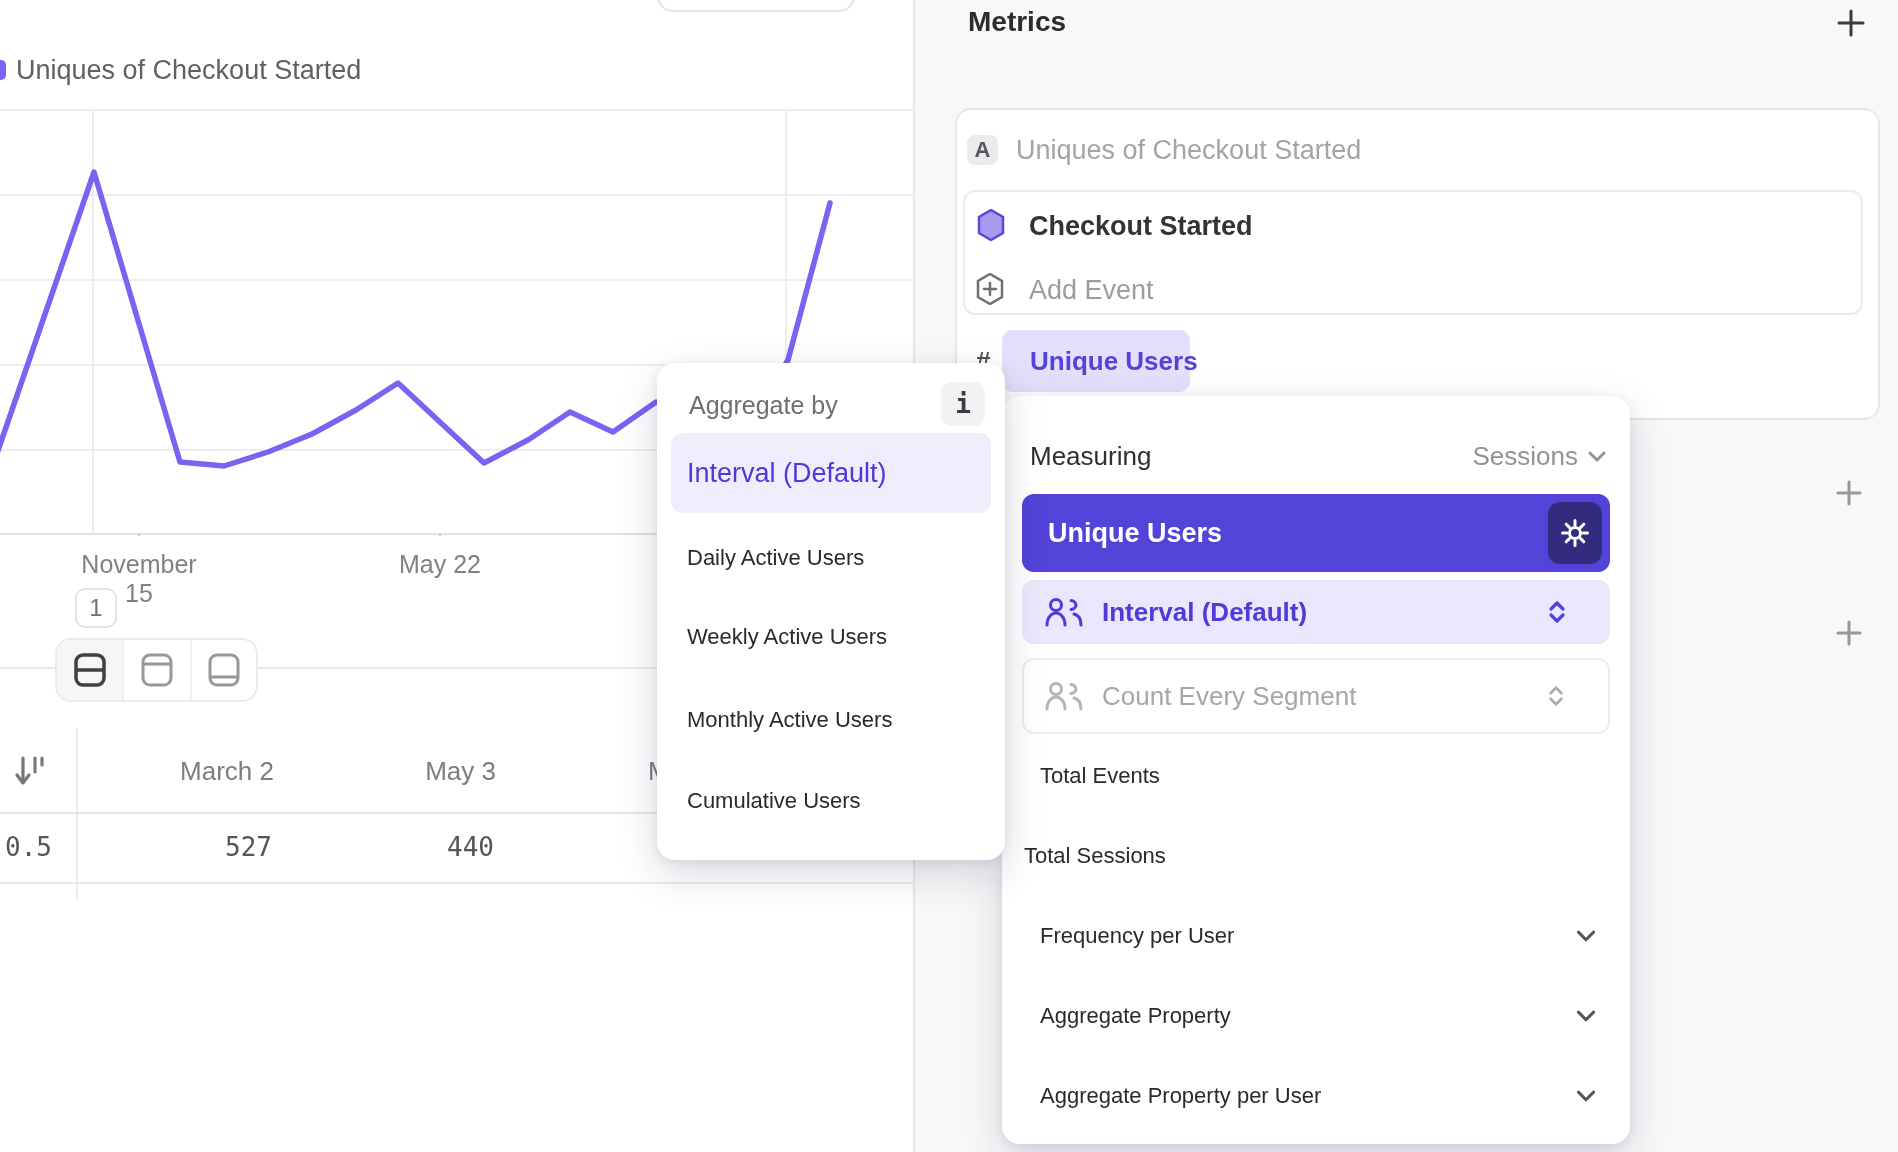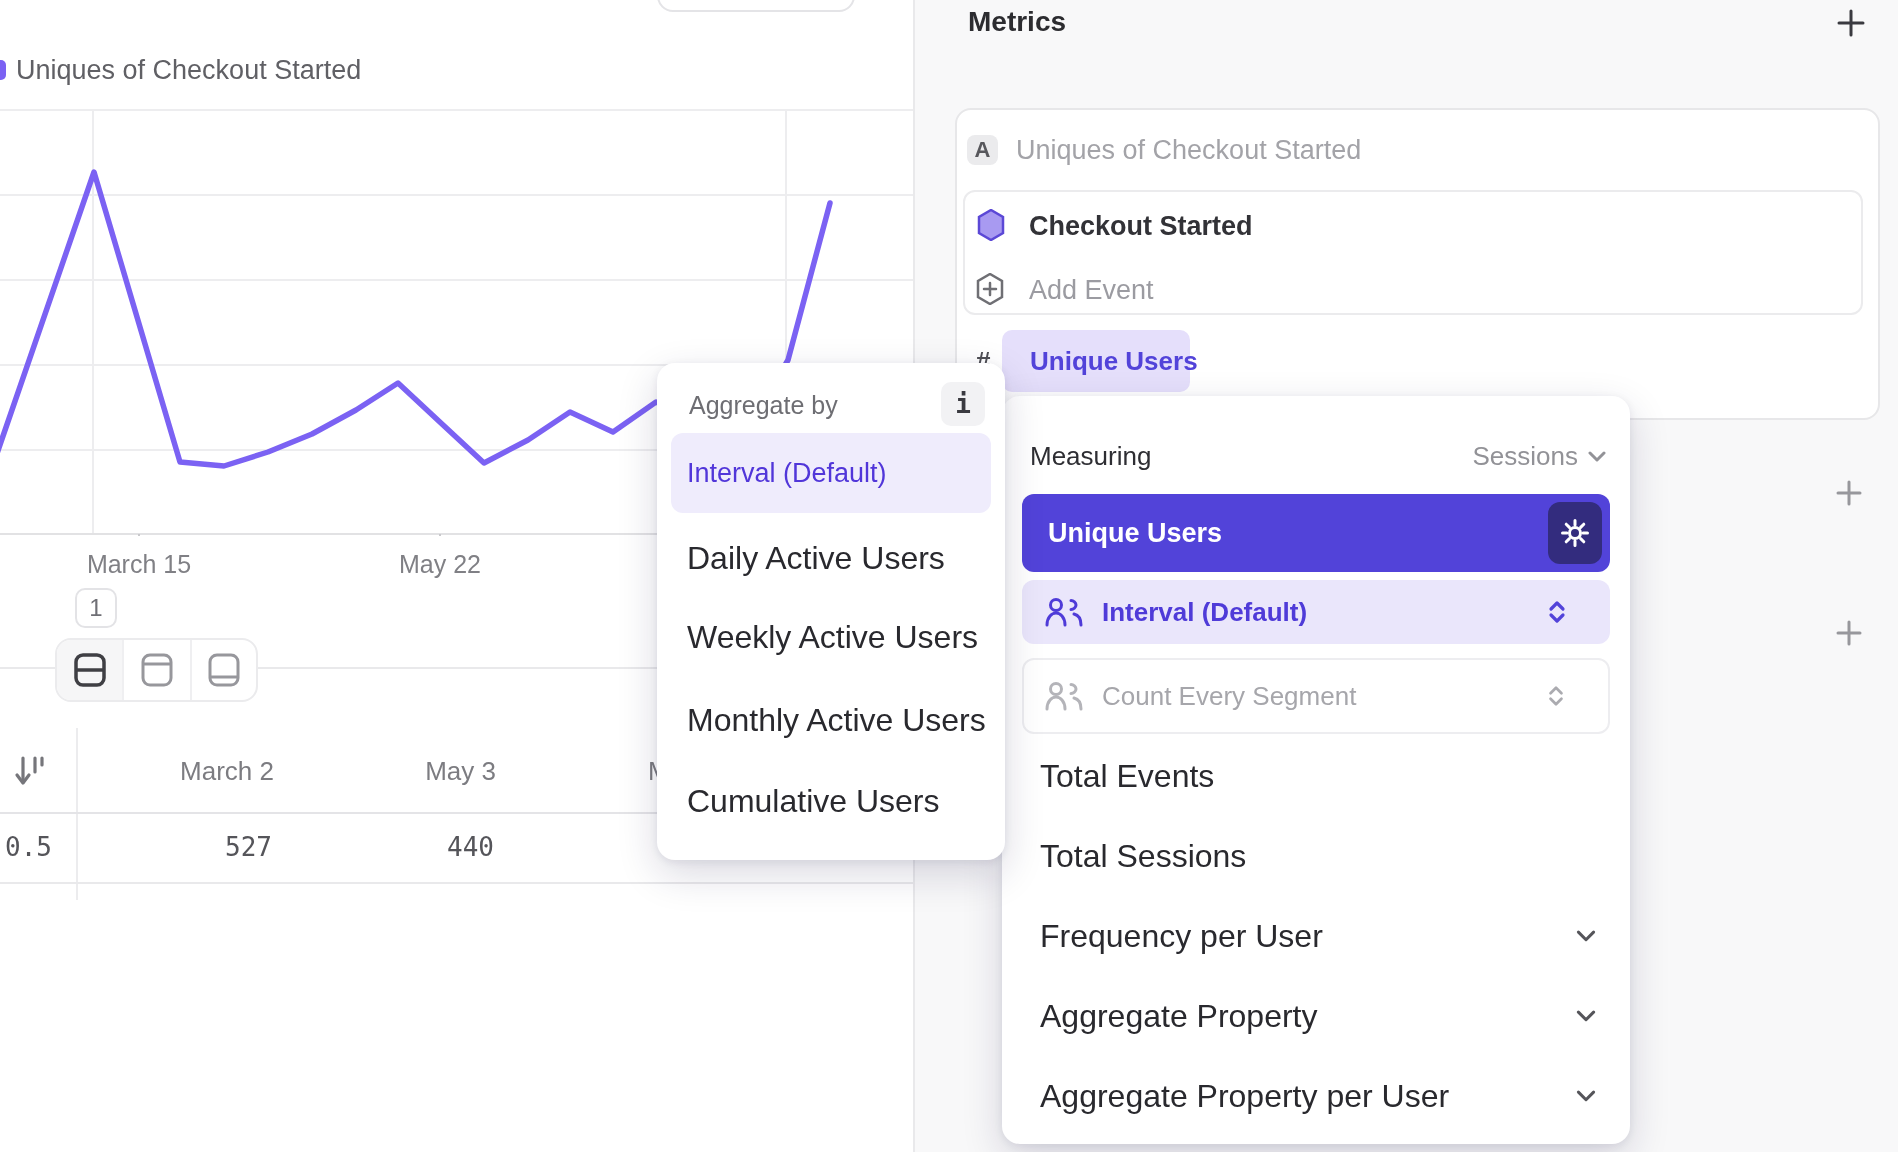--- a/index.html
+++ b/index.html
@@ -4,21 +4,21 @@
 <style>
   html,body{margin:0;padding:0;background:#ffffff;}
   .stage{position:relative;width:1898px;height:1152px;overflow:hidden;
          font-family:"Liberation Sans",sans-serif;background:#ffffff;color:#2e2e33;}
   .abs{position:absolute;}
   .hline{position:absolute;height:2px;background:#e9e9eb;}
   .vline{position:absolute;width:2px;background:#e9e9eb;}
   .card{background:#fff;border:2px solid #e7e7e9;border-radius:16px;}
   .popover{background:#fff;border-radius:18px;
            box-shadow:0 14px 40px rgba(25,20,70,0.16),0 2px 8px rgba(25,20,70,0.08);}
-  .menu-item{position:absolute;height:80px;line-height:80px;font-size:32px;color:#29292e;white-space:nowrap;}
+  .menu-item{position:absolute;height:80px;line-height:80px;font-size:22px;color:#29292e;white-space:nowrap;}
   .mono{font-family:"DejaVu Sans Mono",monospace;}
   svg{display:block;}
 </style>
 </head>
 <body>
 
 <div class="stage">
 
   <div class="abs" style="left:657px;top:-34px;width:194px;height:42px;border:2px solid #e4e4e7;border-radius:16px;background:#fff;"></div>
 
@@ -32,21 +32,21 @@
       <line x1="0" y1="365" x2="913" y2="365" stroke="#ededef" stroke-width="2"></line>
       <line x1="0" y1="450" x2="913" y2="450" stroke="#ededef" stroke-width="2"></line>
       <line x1="93" y1="110" x2="93" y2="534" stroke="#ededef" stroke-width="2"></line>
       <line x1="786" y1="110" x2="786" y2="534" stroke="#ededef" stroke-width="2"></line>
       <line x1="0" y1="534" x2="913" y2="534" stroke="#e2e2e4" stroke-width="2"></line>
       <line x1="139" y1="534" x2="139" y2="544" stroke="#c9c9cc" stroke-width="2"></line>
       <line x1="440" y1="534" x2="440" y2="544" stroke="#c9c9cc" stroke-width="2"></line>
       <polyline points="-8,468 94,172 180,462 224,466 268,452 312,434 356,410 398,383 442,424 484,463 528,440 570,412 613,432 656,402 700,422 744,436 788,360 830,203" fill="none" stroke="#7b62f3" stroke-width="5.5" stroke-linejoin="round" stroke-linecap="round"></polyline>
     </svg>
 
-  <div class="abs" style="left:79px;top:550px;width:120px;text-align:center;font-size:25px;color:#808085;">March 15</div>
+  <div class="abs" style="left:79px;top:550px;width:120px;text-align:center;font-size:25px;color:#808085;">November 15</div>
   <div class="abs" style="left:380px;top:550px;width:120px;text-align:center;font-size:25px;color:#808085;">May 22</div>
 
   <div class="abs" style="left:75px;top:588px;width:38px;height:36px;border:2px solid #e3e3e6;border-radius:10px;background:#fff;
               text-align:center;line-height:36px;font-size:24px;color:#6f6f75;">1</div>
 
   <div class="hline" style="left:0;top:667px;width:913px;"></div>
 
   <div class="abs" style="left:55px;top:638px;width:199px;height:60px;background:#fff;border:2px solid #ebebed;border-radius:16px;display:flex;">
     <div style="width:66px;height:100%;background:#f6f6f7;border-radius:14px 0 0 14px;display:flex;align-items:center;justify-content:center;border-right:2px solid #efeff1;">
       <svg width="34" height="36" viewBox="0 0 34 36">
@@ -209,21 +209,21 @@
       <span style="margin-left:18px;font-size:26px;color:#a6a6ab;">Count Every Segment</span>
       <svg width="20" height="22" viewBox="0 0 22 24" style="position:absolute;right:42px;">
         <g stroke="#ababb0" stroke-width="3" fill="none" stroke-linecap="round" stroke-linejoin="round">
           <polyline points="5,9 11,3 17,9"></polyline>
             <polyline points="5,15 11,21 17,15"></polyline>
         </g>
       </svg>
     </div>
 
     <div class="menu-item" style="left:38px;top:340px;">Total Events</div>
-    <div class="menu-item" style="left:38px;top:420px;text-align:right;">Total Sessions</div>
+    <div class="menu-item" style="left:22px;top:420px;text-align:right;">Total Sessions</div>
     <div class="menu-item" style="left:38px;top:500px;">Frequency per User</div>
     <div class="menu-item" style="left:38px;top:580px;">Aggregate Property</div>
     <div class="menu-item" style="left:38px;top:660px;">Aggregate Property per User</div>
 
     <svg width="20" height="13" viewBox="0 0 18 12" style="position:absolute;left:574px;top:534px;">
       <polyline points="2,2 9,9 16,2" fill="none" stroke="#55555a" stroke-width="2.8" stroke-linecap="round" stroke-linejoin="round"></polyline>
     </svg>
     <svg width="20" height="13" viewBox="0 0 18 12" style="position:absolute;left:574px;top:614px;">
       <polyline points="2,2 9,9 16,2" fill="none" stroke="#55555a" stroke-width="2.8" stroke-linecap="round" stroke-linejoin="round"></polyline>
     </svg>

